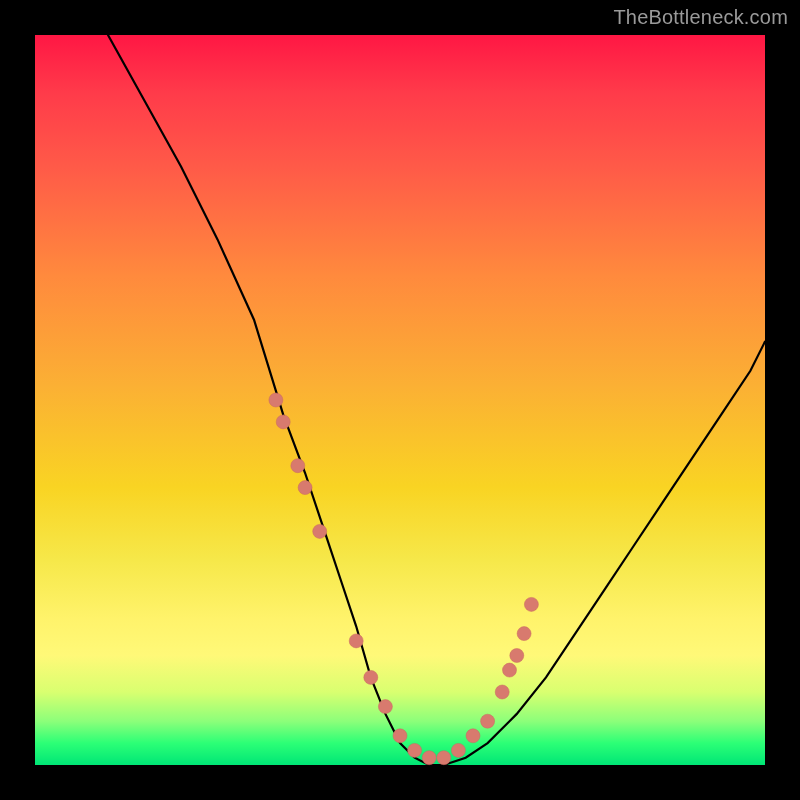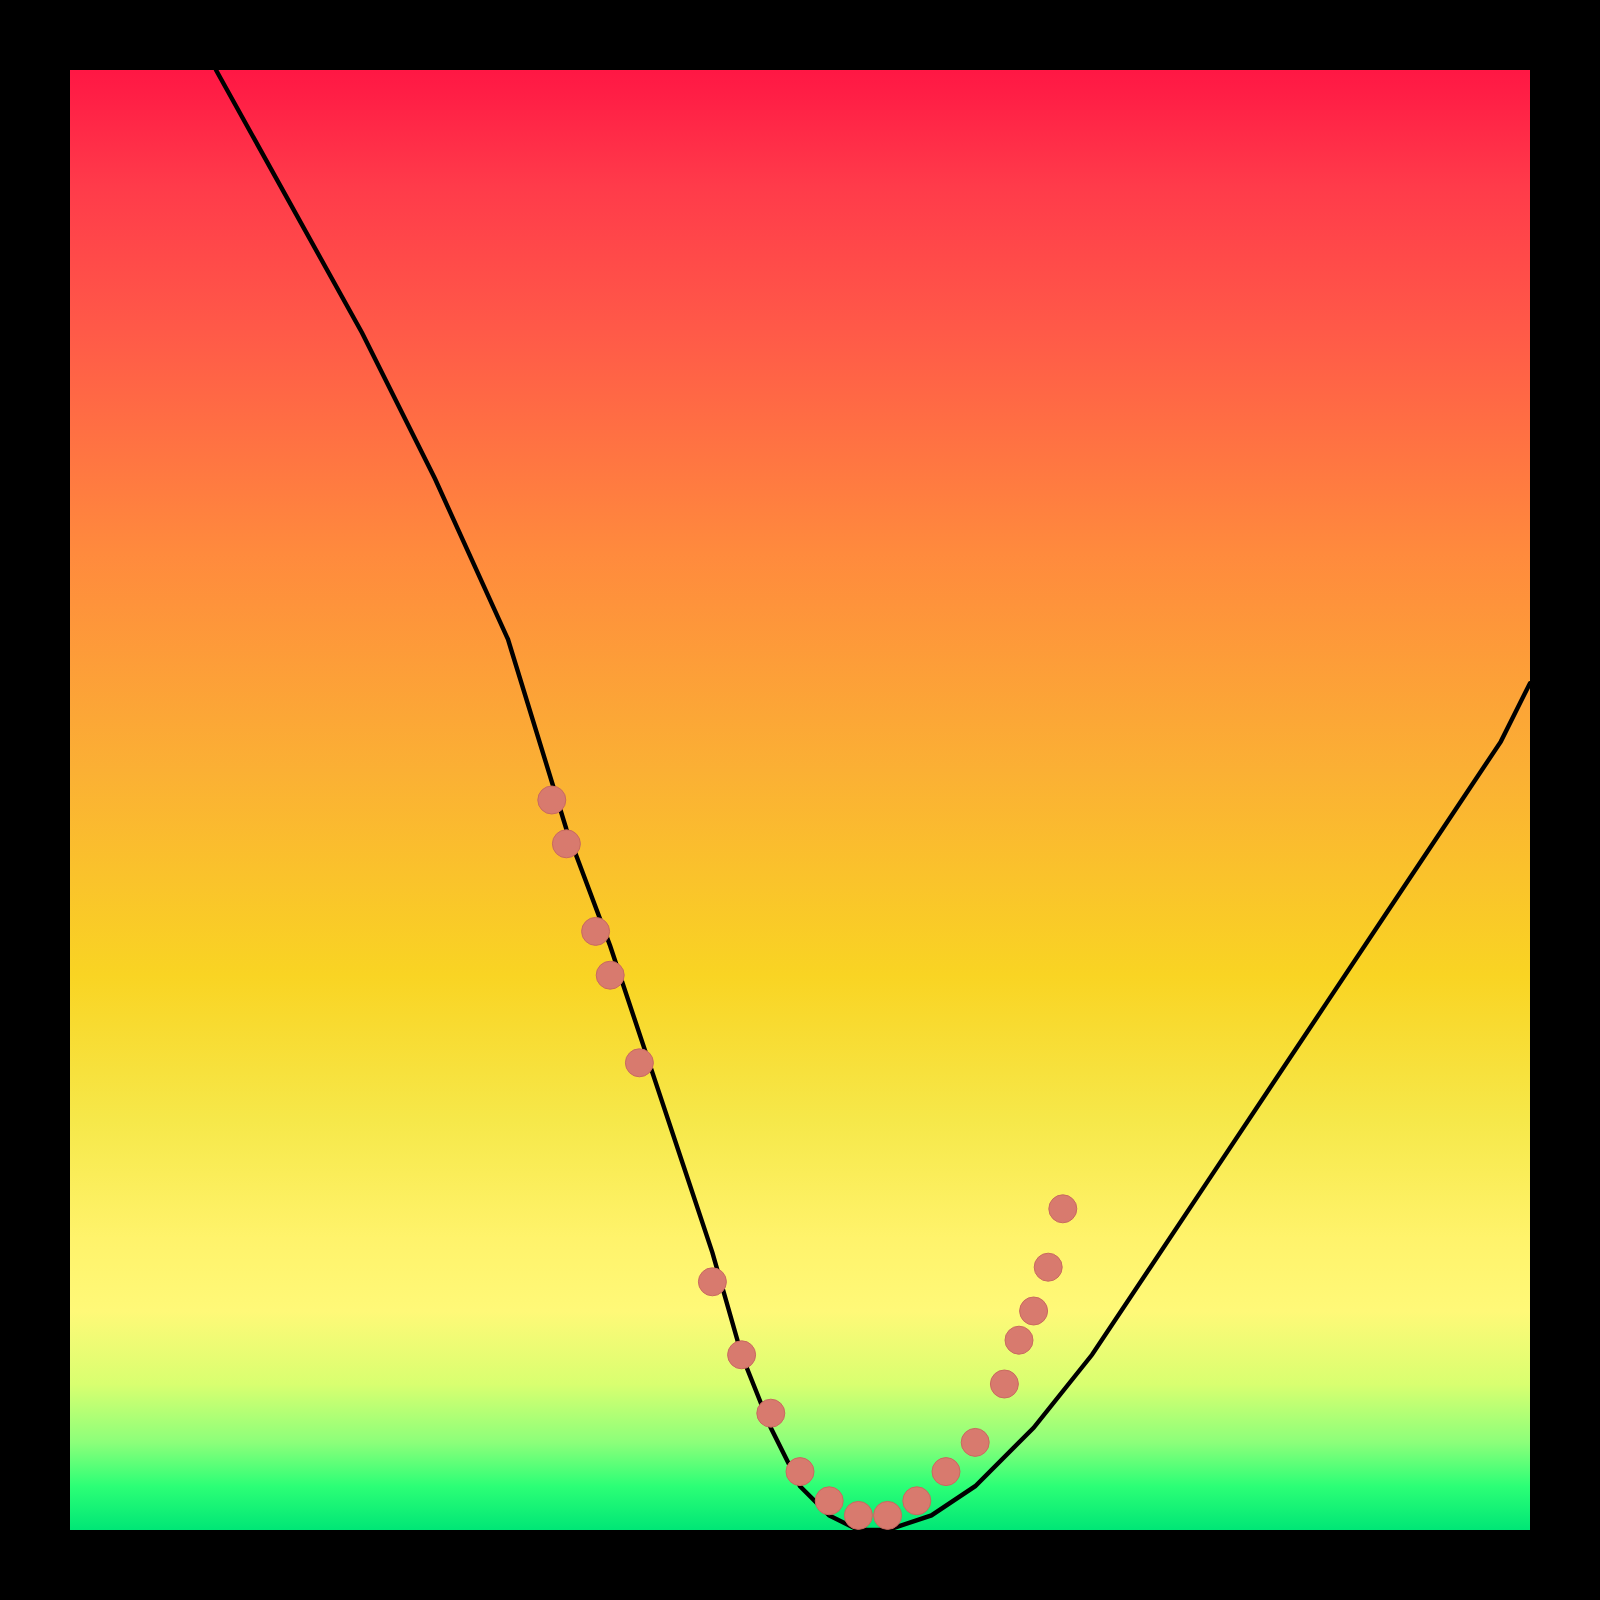--- a/index.html
+++ b/index.html
@@ -67,20 +67,21 @@
   .dot {
     fill: #d87a6e;
     stroke: #c96a5f;
     stroke-width: 0.5;
   }
 </style>
 </head>
 <body>
 
 <div class="frame">
+  <div class="watermark">TheBottleneck.com</div>
 
   <div class="plot-area">
     <svg class="curve" viewBox="0 0 730 730" preserveAspectRatio="none">
 
       <path id="curve-path" class="curve-path" d="M73.0 0.0 L109.5 65.7 L146.0 131.4 L182.5 204.4 L219.0 284.7 L248.2 379.6 L270.1 438.0 L292.0 503.7 L306.6 547.5 L321.2 591.3 L335.8 642.4 L350.4 678.9 L365.0 708.1 L379.6 722.7 L394.2 730.0 L408.8 730.0 L430.7 722.7 L452.6 708.1 L481.8 678.9 L511.0 642.4 L540.2 598.6 L569.4 554.8 L598.6 511.0 L627.8 467.2 L657.0 423.4 L686.2 379.6 L715.4 335.8 L730.0 306.6"></path>
 
       <g id="dots-group">
           <circle class="dot" cx="240.9" cy="365.0" r="7"></circle>
           <circle class="dot" cx="248.2" cy="386.9" r="7"></circle>
           <circle class="dot" cx="262.8" cy="430.7" r="7"></circle>

